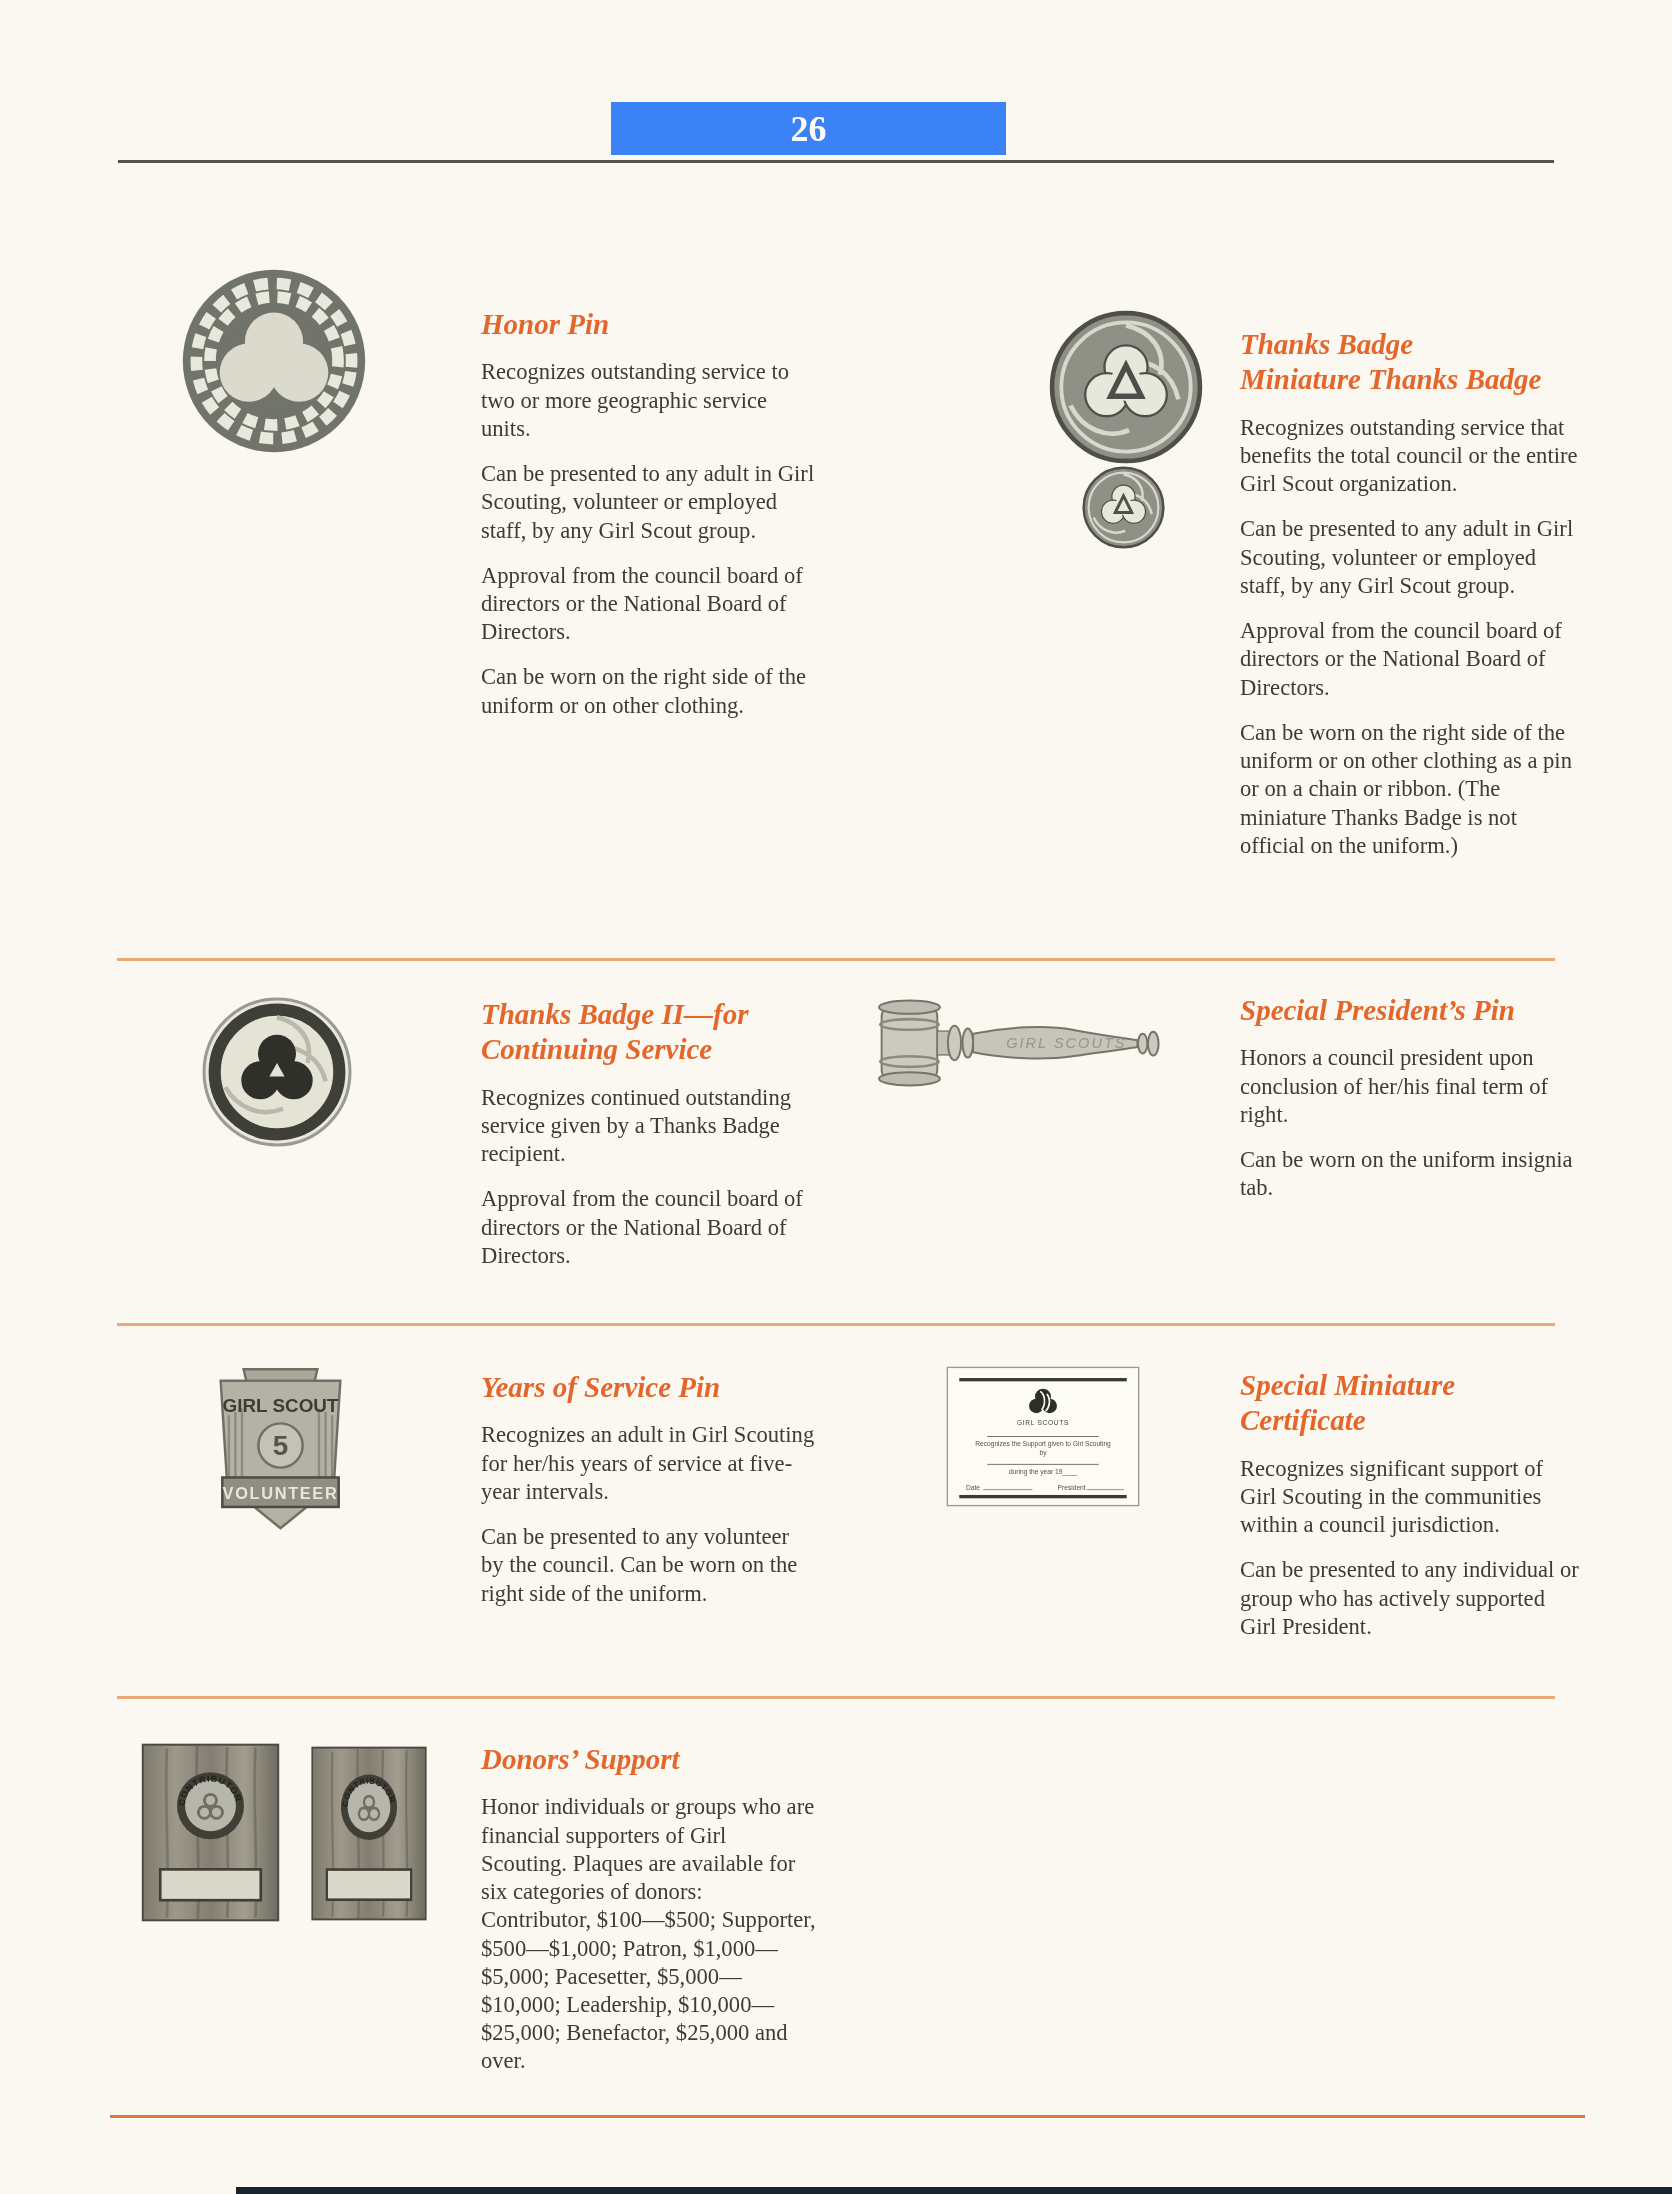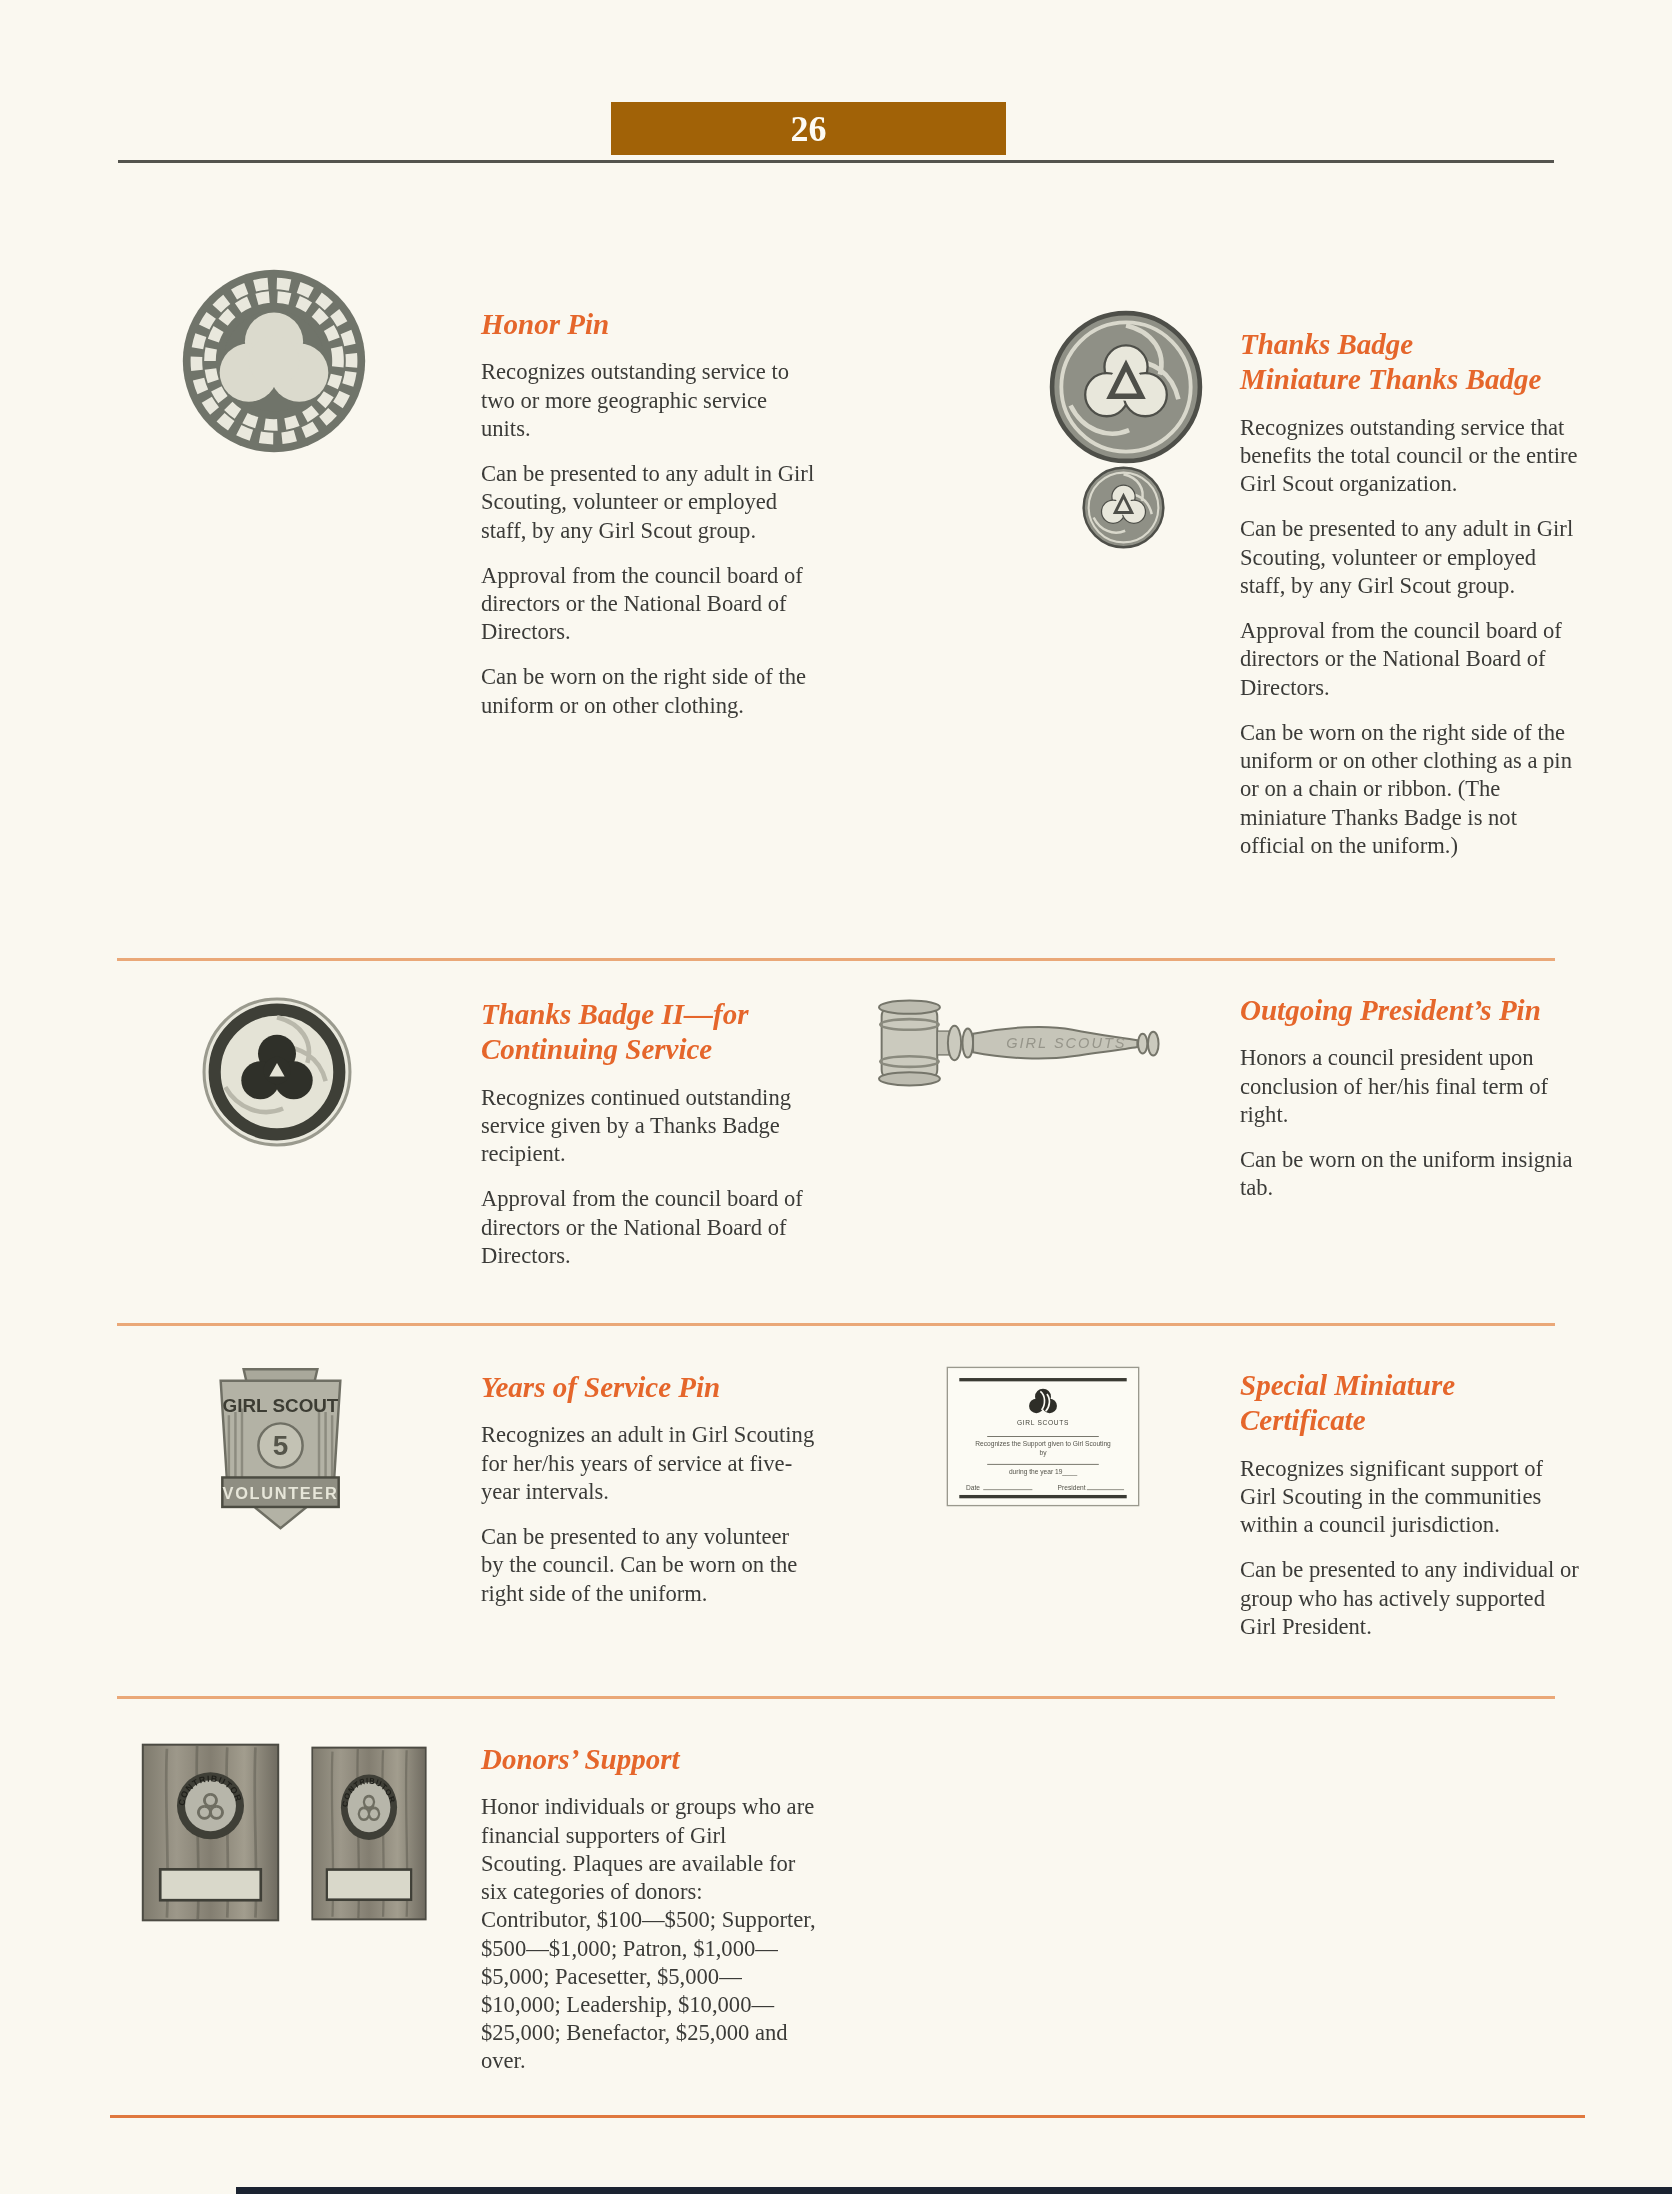--- a/index.html
+++ b/index.html
@@ -7,21 +7,21 @@
   .page{
     position:relative;
     width:1672px;height:2194px;
     background:#faf8f0;
     font-family:"Liberation Serif","DejaVu Serif",serif;
     overflow:hidden;
   }
   .abs{position:absolute;}
   .pagenum-bar{
     left:611px;top:102px;width:395px;height:53px;
-    background:#a16207;
+    background:#3b82f6;
     display:flex;align-items:center;justify-content:center;
   }
   .pagenum{
     color:#fdfbf4;font-size:36px;font-weight:bold;
     font-family:"Liberation Serif","DejaVu Serif",serif;
   }
   .rule-gray{left:118px;top:160px;width:1436px;height:2.7px;background:#54544e;}
   .divider{left:117px;width:1438px;height:2.7px;background:#eaa878;}
   .divider-strong{left:110px;width:1475px;height:3.3px;background:#e0793f;}
   .bottom-strip{left:236px;top:2187px;width:1436px;height:7.3px;background:#1b2331;}
@@ -170,21 +170,21 @@
       <ellipse cx="172" cy="80" rx="8" ry="22" fill="#cbcabe" stroke="#75756a" stroke-width="3"></ellipse>
       <path d="M180,66 C230,56 290,52 330,60 C370,68 406,72 428,76 L428,86 C406,90 370,94 330,100 C290,106 230,104 180,94 Z" fill="#c6c5b9" stroke="#75756a" stroke-width="3"></path>
       <ellipse cx="436" cy="81" rx="7" ry="15" fill="#cbcabe" stroke="#75756a" stroke-width="3"></ellipse>
       <ellipse cx="452" cy="81" rx="8" ry="18" fill="#cbcabe" stroke="#75756a" stroke-width="3"></ellipse>
       <text x="230" y="88" font-size="22" fill="#96958a" letter-spacing="3" font-style="italic">GIRL SCOUTS</text>
     </g>
   </svg>
 
   <div class="abs textcol-r" style="top:993px">
     <div class="sec-title">
-      <div>Outgoing President’s Pin</div>
+      <div>Special President’s Pin</div>
     </div>
     <div class="paras">
       <div class="para">Honors a council president upon conclusion of her/his final term of right.</div>
       <div class="para">Can be worn on the uniform insignia tab.</div>
     </div>
   </div>
 
   <div class="abs divider" style="top:1323px"></div>
 
   <svg class="abs" style="left:210px;top:1366px" width="141" height="168" viewBox="0 0 170 205">

